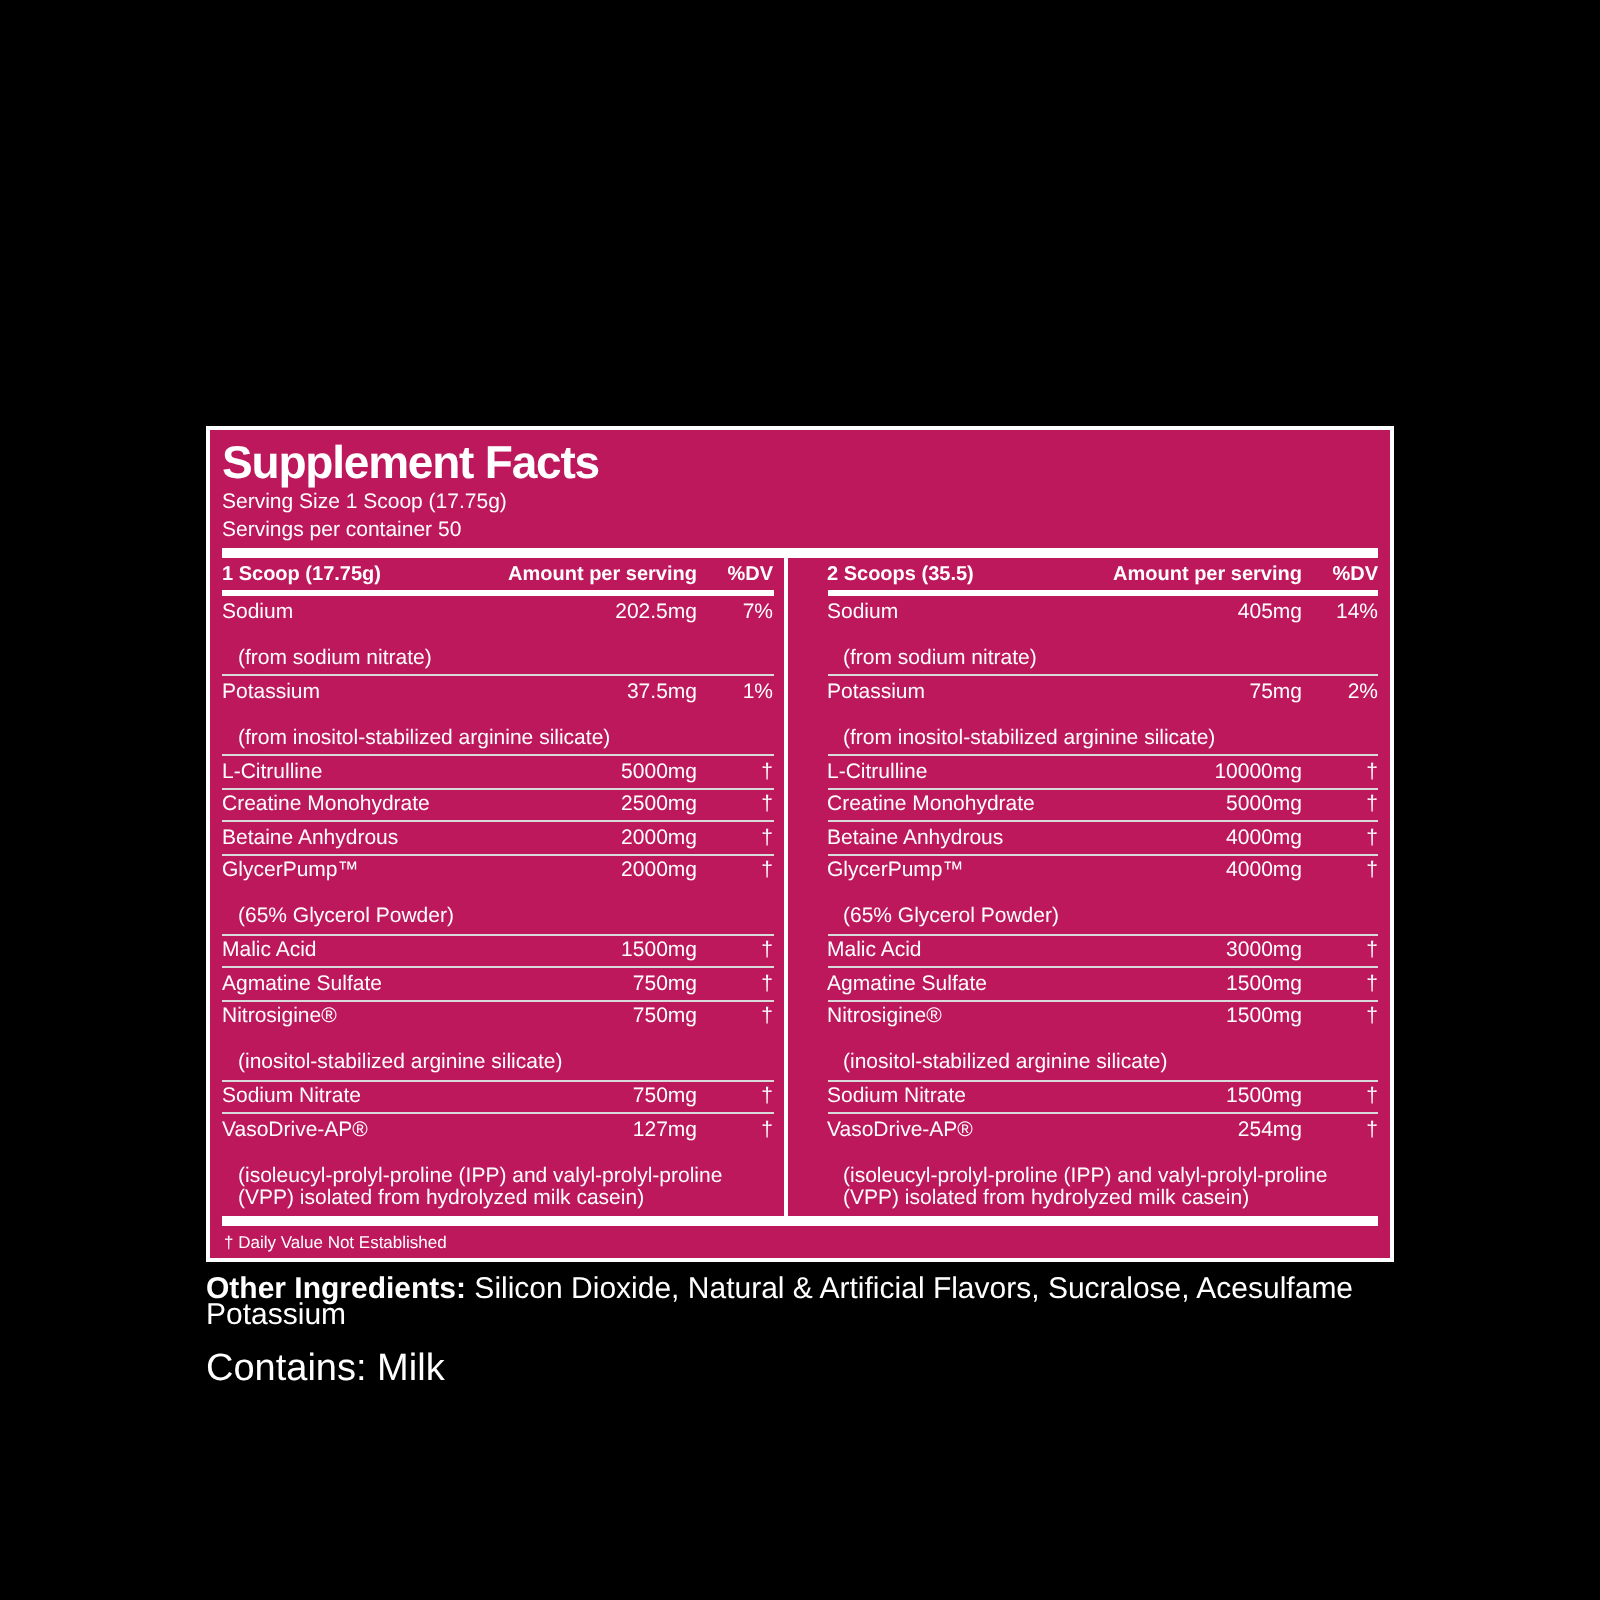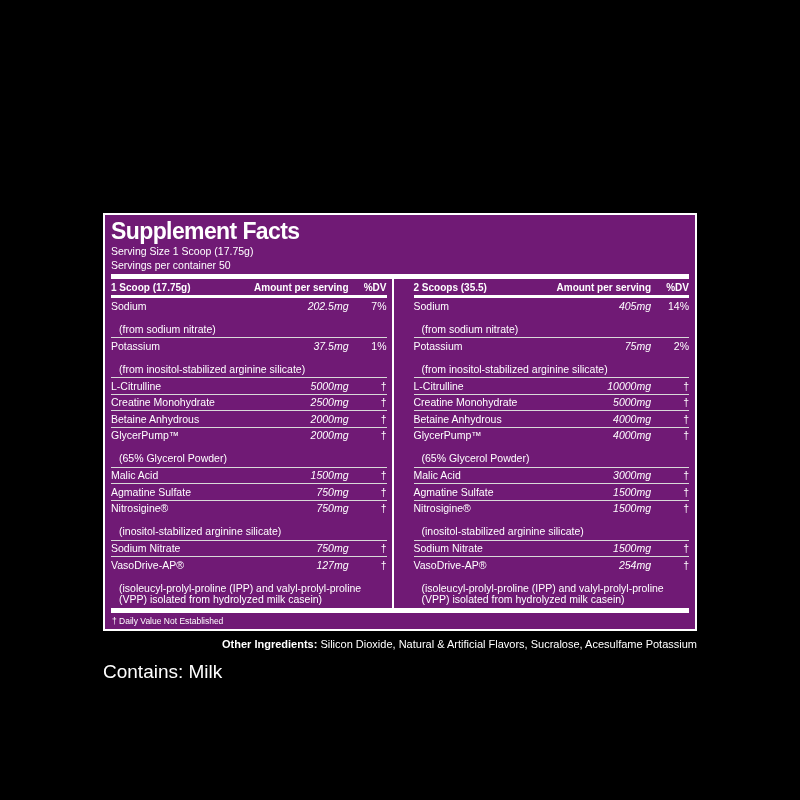--- a/index.html
+++ b/index.html
@@ -21,21 +21,21 @@
   }
   .wrap {
     position: absolute;
     left: 103px;
     top: 213px;
     width: 594px;
   }
   .facts-box {
     box-sizing: border-box;
     border: 2px solid #ffffff;
-    background: #701a75;
+    background: #be185d;
     padding: 4px 6px 2px 6px;
   }
   .title {
     font-size: 23px;
     font-weight: bold;
     letter-spacing: -0.6px;
     line-height: 1.05;
   }
   .serving-line {
     font-size: 10.5px;
@@ -81,37 +81,36 @@
     font-size: 10.5px;
     padding: 1.5px 0 2px 0;
     border-bottom: 1px solid #d9d9d9;
   }
   .row:last-child { border-bottom: none; }
   .row-main {
     display: flex;
     line-height: 12px;
   }
   .r-name   { flex: 1 1 auto; white-space: nowrap; }
-  .r-amount { text-align: center; white-space: nowrap; font-style: italic; }
+  .r-amount { text-align: center; white-space: nowrap; }
   .r-dv     { flex: 0 0 38px; text-align: right; }
   .row-sub {
     padding-left: 8px;
     line-height: 11.5px;
     margin-top: 12px;
   }
   .footnote {
     font-size: 8.5px;
     line-height: 10px;
     padding: 3px 0 1px 1px;
   }
   .other-ingredients {
     margin-top: 7px;
-    font-size: 11px;
+    font-size: 15px;
     line-height: 13px;
-    text-align: right;
   }
   .other-ingredients .oi-label { font-weight: bold; }
   .contains-line {
     margin-top: 11px;
     font-size: 19px;
     line-height: 19px;
   }
 </style>
 </head>
 <body>

